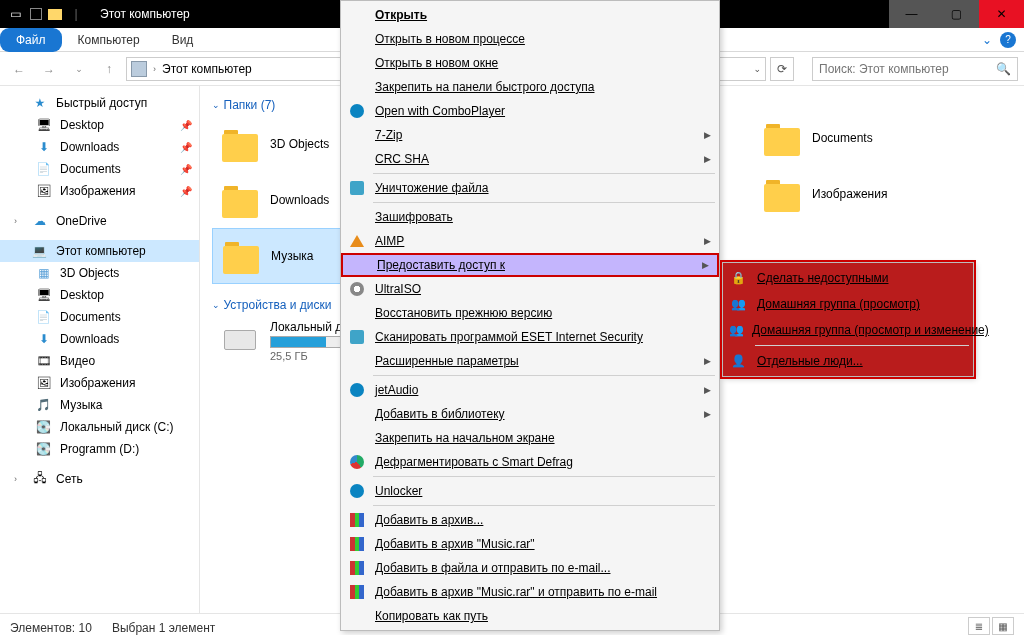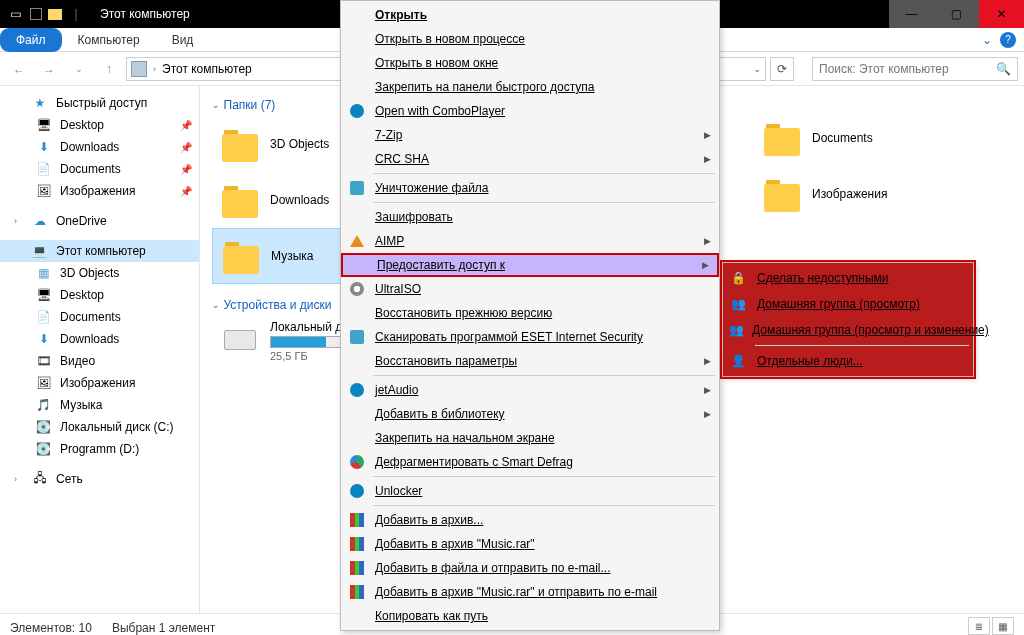--- a/index.html
+++ b/index.html
@@ -380,21 +380,21 @@
       <span class="txt">Восстановить прежнюю версию</span>
     </div>
     <div class="cm-item">
       <span class="cm-ico">
         <span class="i-shield"></span>
       </span>
       <span class="txt">Сканировать программой ESET Internet Security</span>
     </div>
     <div class="cm-item">
       <span class="cm-ico"></span>
-      <span class="txt">Восстановить параметры</span>
+      <span class="txt">Расширенные параметры</span>
       <span class="arrow">▶</span>
     </div>
     <div class="cm-sep"></div>
     <div class="cm-item">
       <span class="cm-ico">
         <span class="i-circle-blue"></span>
       </span>
       <span class="txt">jetAudio</span>
       <span class="arrow">▶</span>
     </div>

